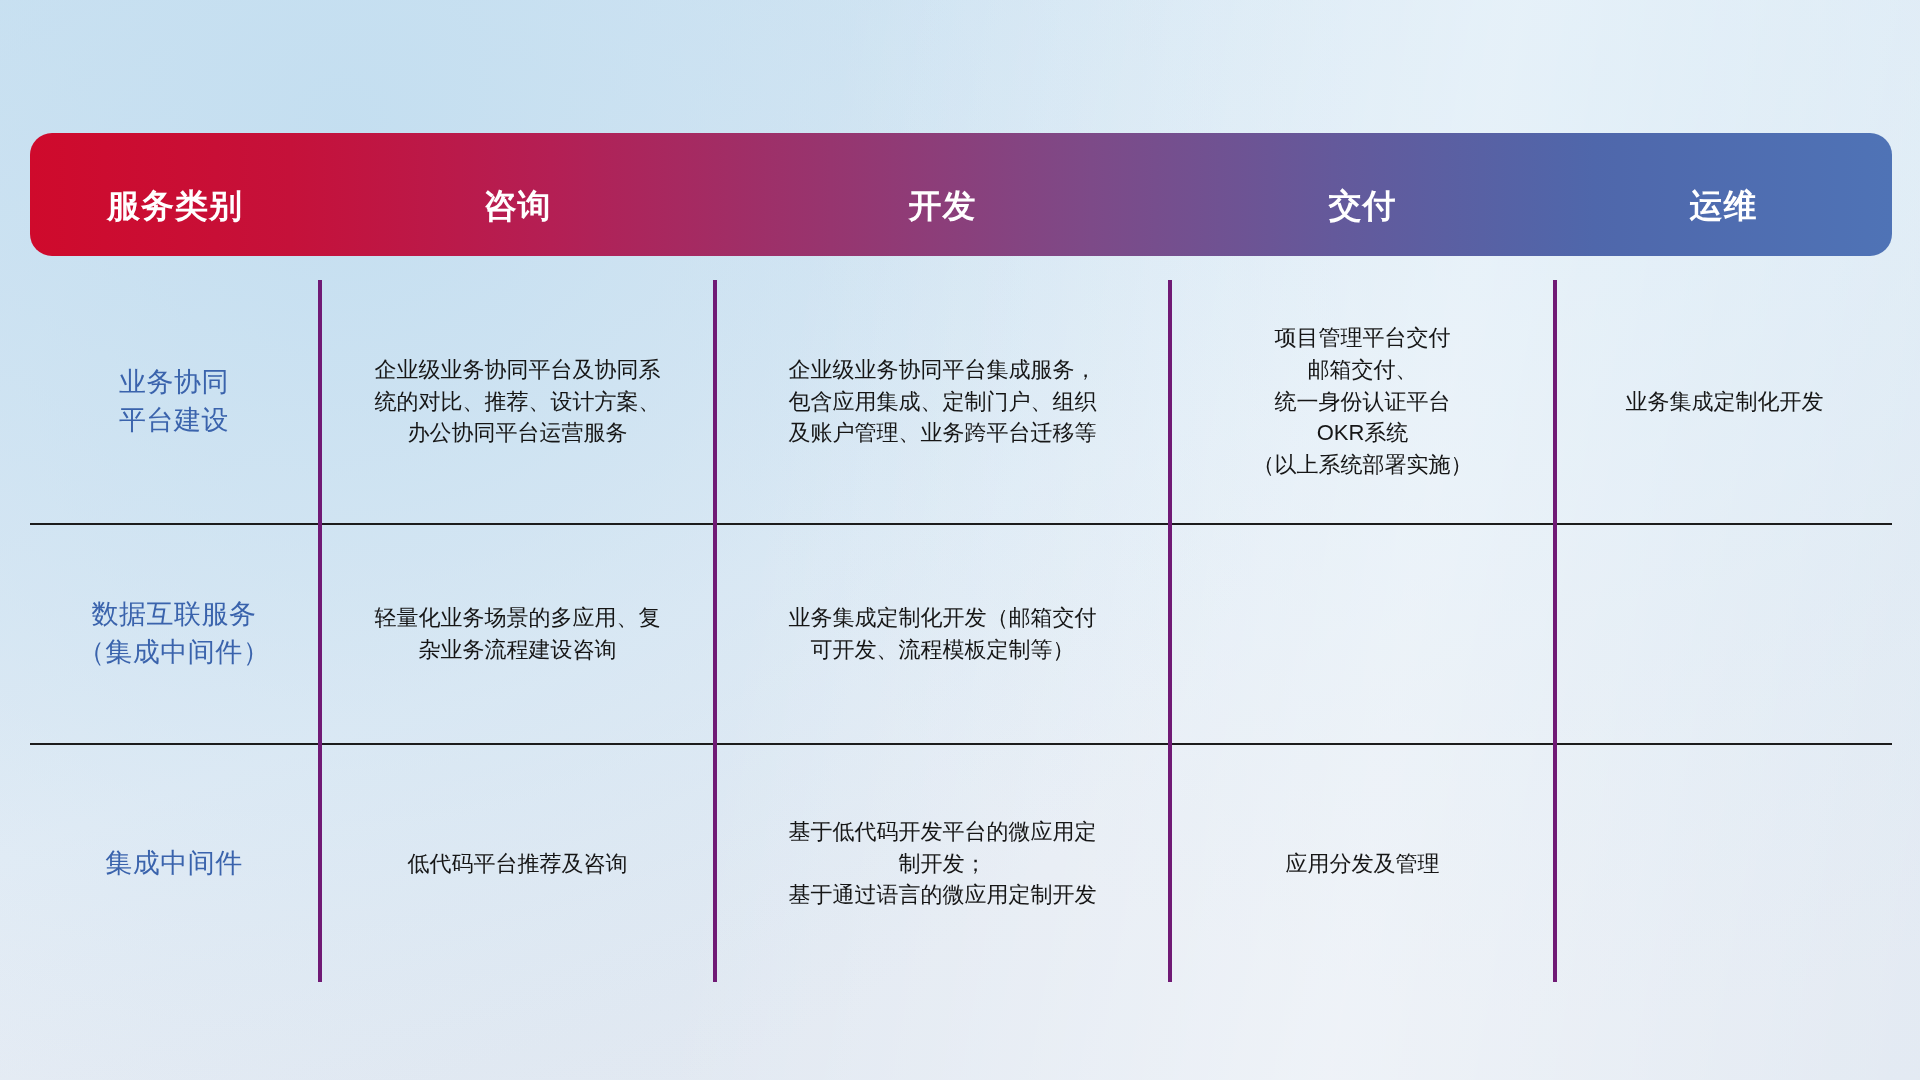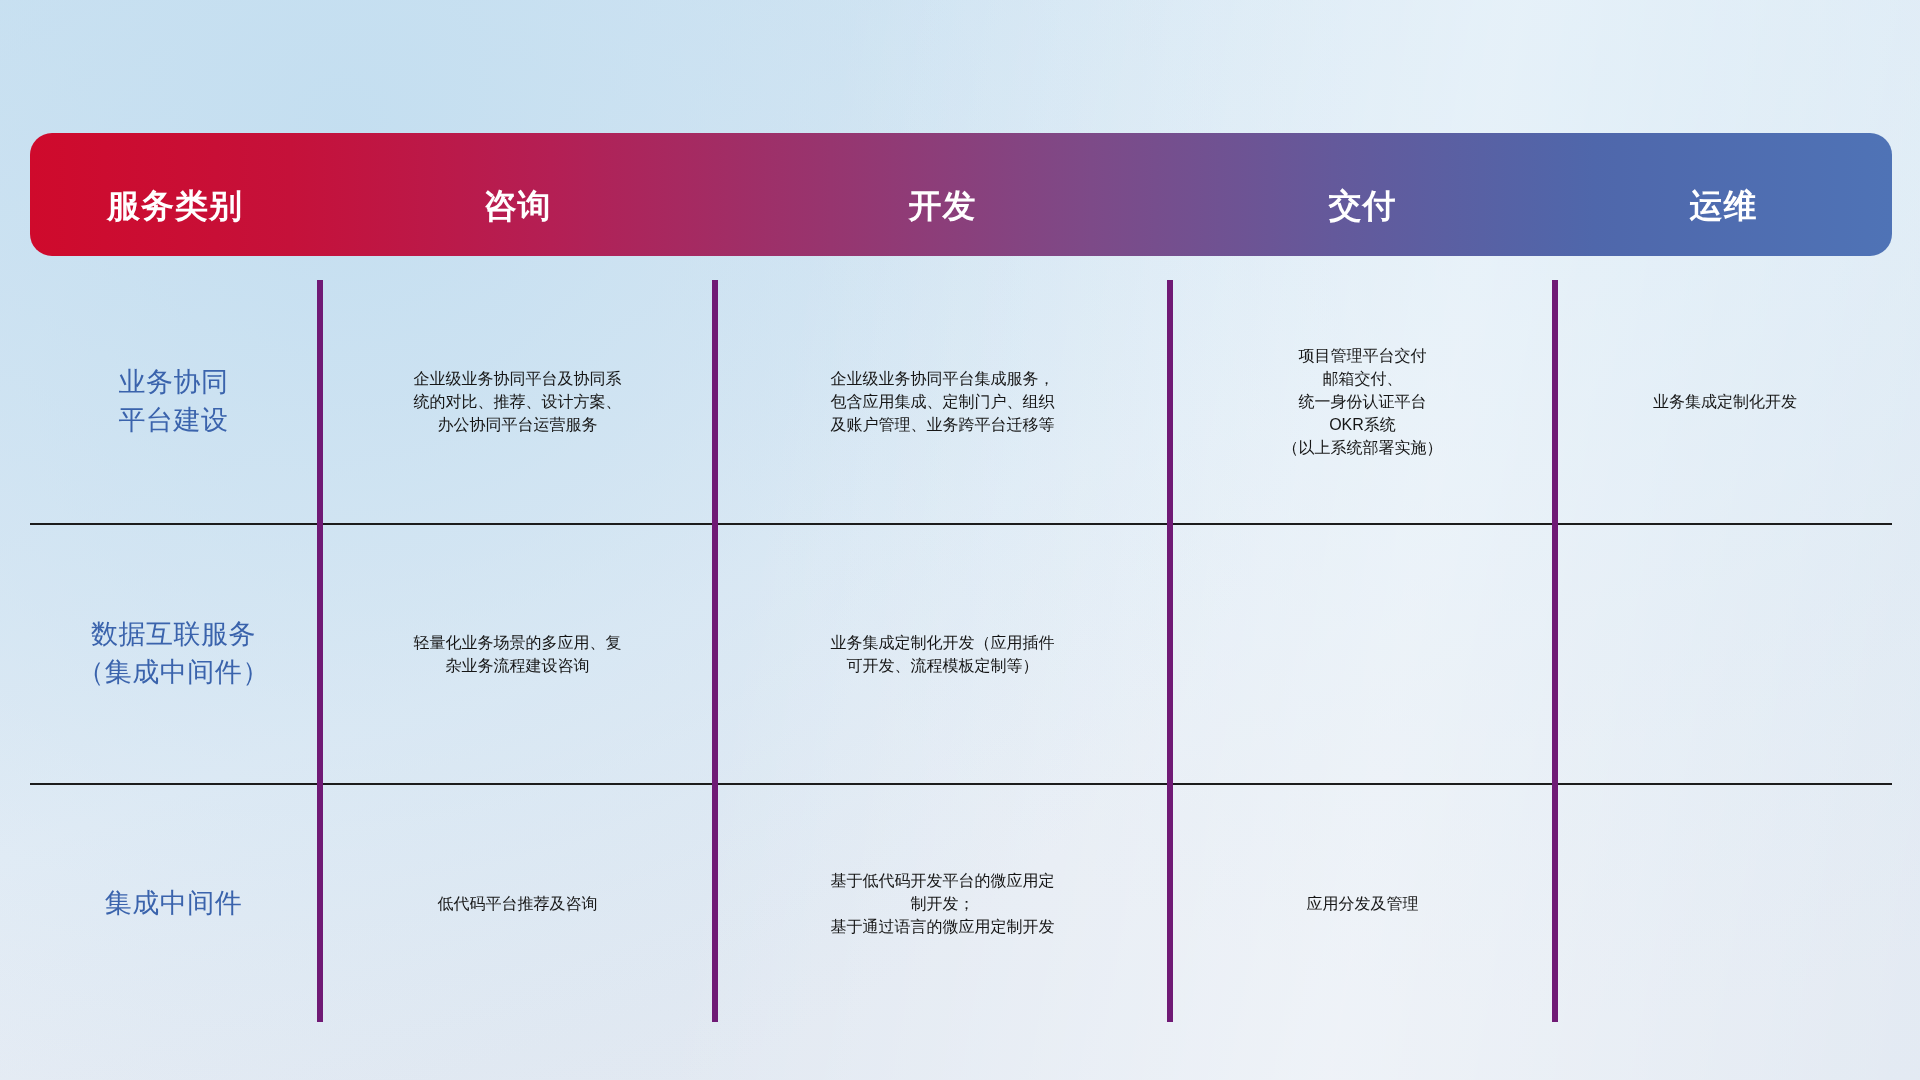--- a/index.html
+++ b/index.html
@@ -63,41 +63,41 @@
         #4f73b6 100%);
     border-radius:22px;
     z-index:-1;
   }
   thead th span{ position:relative; z-index:3; display:block; }
 
   
   tbody tr{ border-top:2px solid #1c1c1c; }
   tbody tr:first-child{ border-top:none; }
   tbody td{
-    border-left:6px solid #701a75;
+    border-left:4px solid #701a75;
     text-align:center;
     vertical-align:middle;
-    font-size:16px;
+    font-size:22px;
     line-height:1.45;
     color:#161616;
     padding:14px 16px;
     white-space:pre-line;
   }
   tbody td.cat{
     border-left:none;
     color:#3a63ac;
     font-weight:normal;
     font-size:27px;
     line-height:1.4;
     letter-spacing:0.5px;
   }
   tbody td.last{ border-right:none; }
 
   tbody tr.r1{ height:244px; }
-  tbody tr.r2{ height:260px; }
+  tbody tr.r2{ height:220px; }
   tbody tr.r3{ height:238px; }
 
   col.c1{ width:290px; }
   col.c2{ width:395px; }
   col.c3{ width:455px; }
   col.c4{ width:385px; }
   col.c5{ width:337px; }
 </style>
 </head>
 <body>
@@ -146,21 +146,21 @@
 统一身份认证平台
 OKR系统
 （以上系统部署实施）</td>
         <td class="last">业务集成定制化开发</td>
       </tr>
       <tr class="r2">
         <td class="cat">数据互联服务
 （集成中间件）</td>
         <td>轻量化业务场景的多应用、复
 杂业务流程建设咨询</td>
-        <td>业务集成定制化开发（应用插件
+        <td>业务集成定制化开发（邮箱交付
 可开发、流程模板定制等）</td>
         <td></td>
         <td class="last"></td>
       </tr>
       <tr class="r3">
         <td class="cat">集成中间件</td>
         <td>低代码平台推荐及咨询</td>
         <td>基于低代码开发平台的微应用定
 制开发；
 基于通过语言的微应用定制开发</td>

